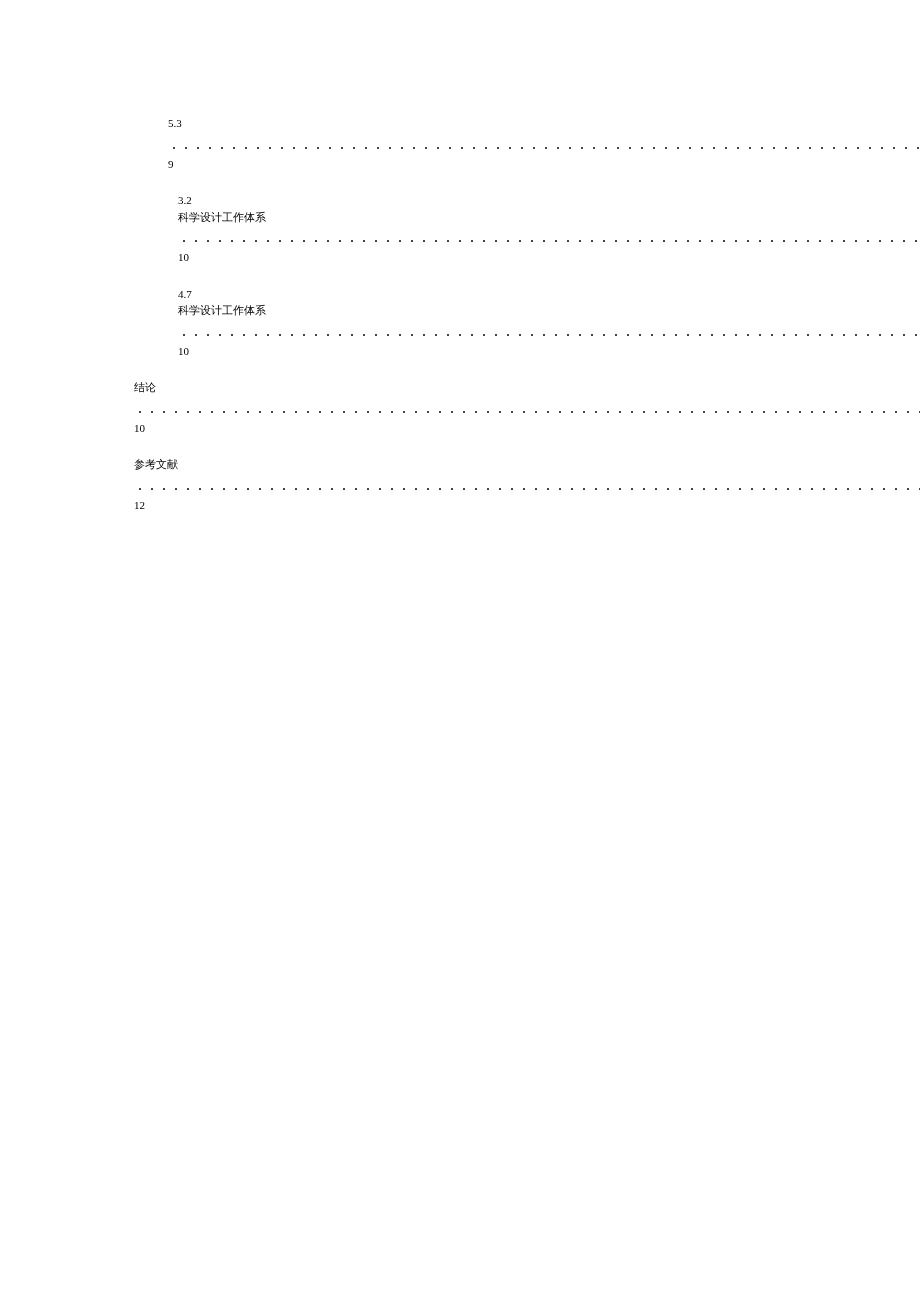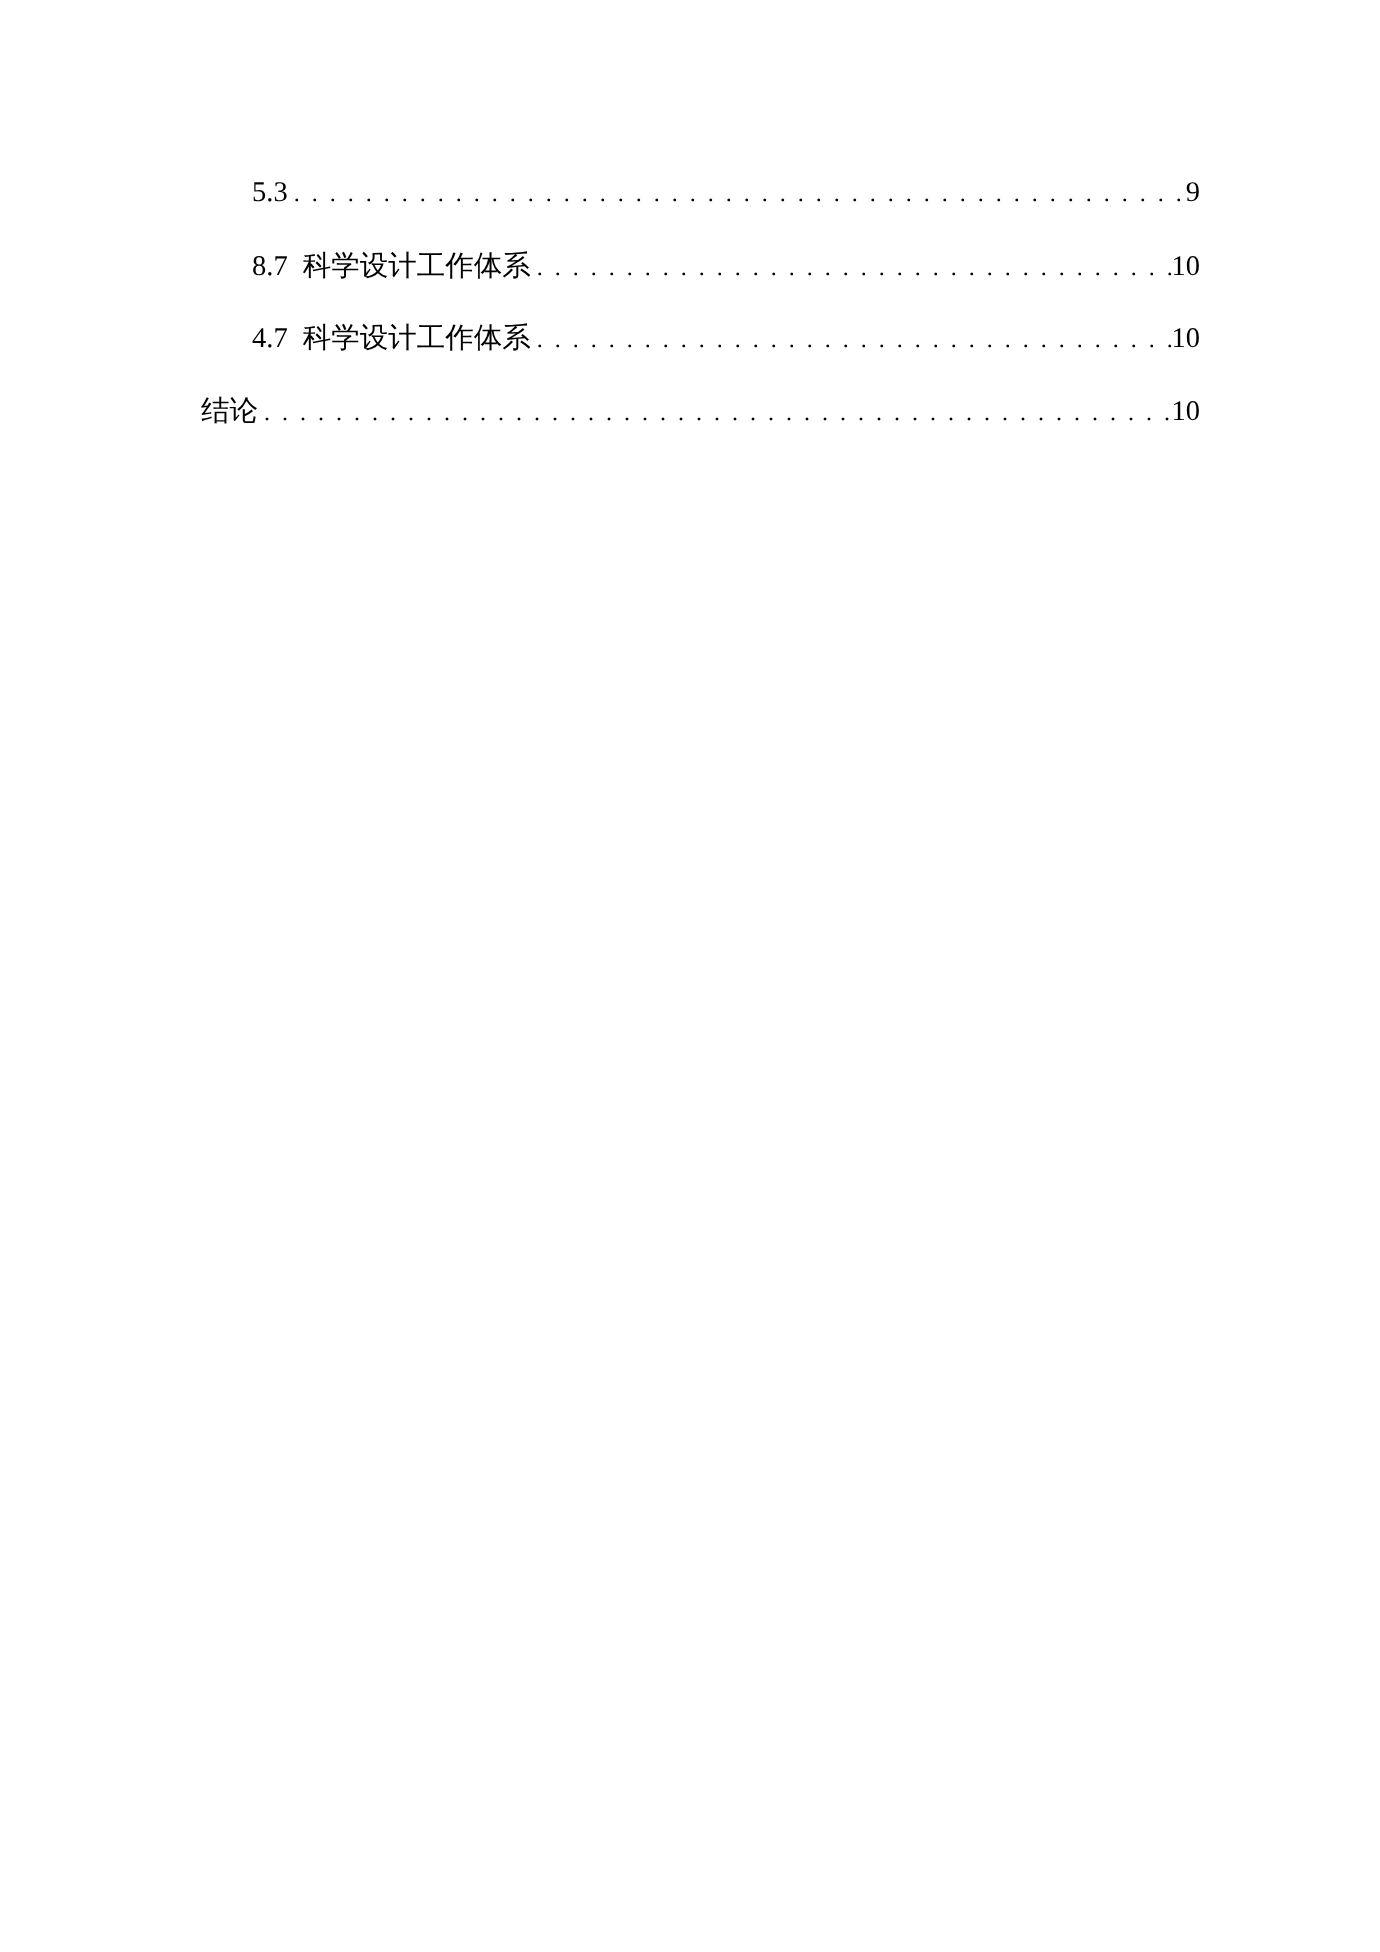--- a/index.html
+++ b/index.html
@@ -15,22 +15,23 @@
       color: #000000;
       position: relative;
     }
     .page-content {
       padding: 115px 120px 0 120px;
     }
     .toc-entry {
       display: flex;
       align-items: baseline;
       margin-bottom: 20px;
-      font-size: 19px;
+      font-size: 11px;
       line-height: 1.5;
+      flex-direction: column;
     }
     .toc-entry.level-2 {
       padding-left: 48px;
     }
     .toc-entry.level-1 {
       padding-left: 0;
     }
     .toc-number {
       flex-shrink: 0;
       white-space: nowrap;
@@ -64,33 +65,38 @@
 
 <div class="page-content">
 
   <div class="toc-entry level-2">
     <span class="toc-number">5.3</span>
     <span class="toc-dots"></span>
     <span class="toc-page">9</span>
   </div>
 
   <div class="toc-entry level-2">
-    <span class="toc-number">8.7</span>
+    <span class="toc-number">3.2</span>
     <span class="toc-title">科学设计工作体系</span>
     <span class="toc-dots"></span>
     <span class="toc-page">10</span>
   </div>
 
   <div class="toc-entry level-2">
     <span class="toc-number">4.7</span>
     <span class="toc-title">科学设计工作体系</span>
     <span class="toc-dots"></span>
     <span class="toc-page">10</span>
   </div>
 
   <div class="toc-entry level-1">
     <span class="toc-title no-number">结论</span>
     <span class="toc-dots"></span>
     <span class="toc-page">10</span>
   </div>
 
+  <div class="toc-entry level-1">
+    <span class="toc-title no-number">参考文献</span>
+    <span class="toc-dots"></span>
+    <span class="toc-page">12</span>
+  </div>
 
 </div>
 
 </body></html>

